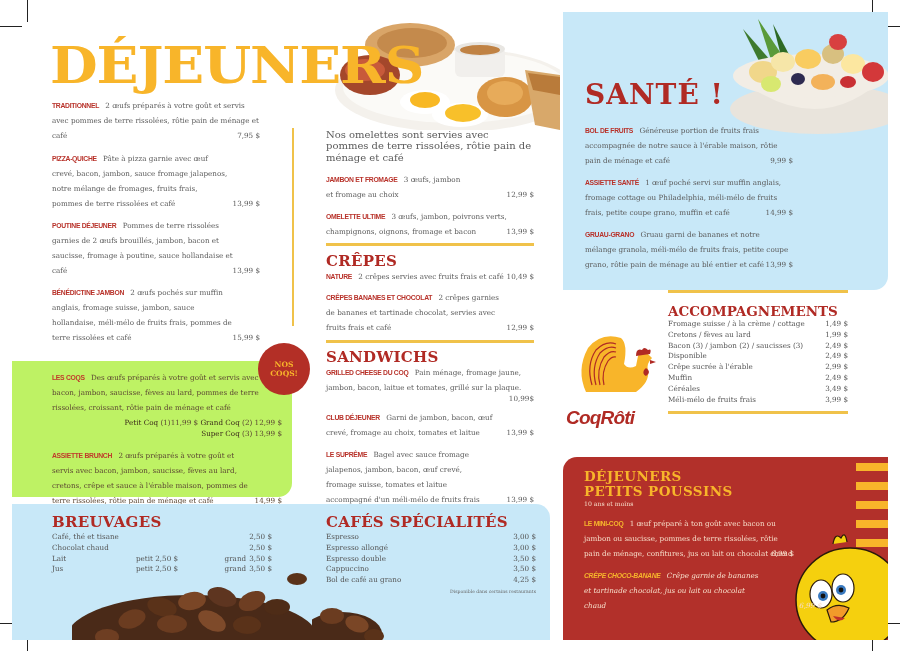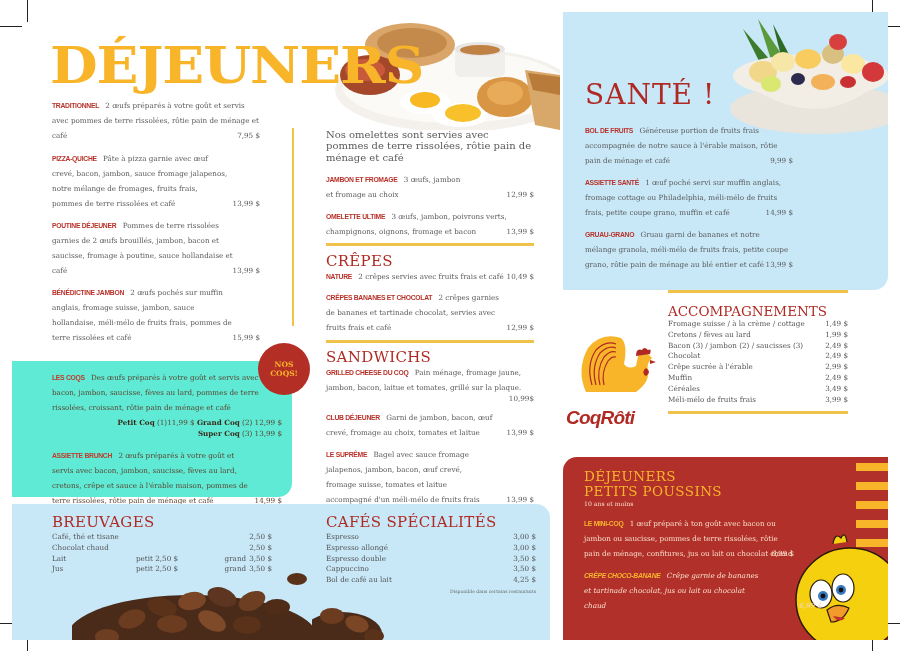--- a/index.html
+++ b/index.html
@@ -1,33 +1,33 @@
 <!DOCTYPE html>
 <html><head>
 <meta charset="utf-8">
 <style>
   * { box-sizing: border-box; margin: 0; padding: 0; }
   html, body { width: 900px; height: 651px; overflow: hidden; background: #ffffff; }
   body { position: relative; font-family: "DejaVu Serif", serif; color: #555; }
   .abs { position: absolute; }
   .crop { position: absolute; background: #222; }
-  .display { font-family: "DejaVu Serif", serif; font-weight: normal; letter-spacing: -0.5px; }
+  .display { font-family: "DejaVu Serif", serif; font-weight: bold; letter-spacing: -0.5px; }
   .item { font-size: 7.2px; line-height: 15px; color: #5a5a5a; margin-bottom: 7px; position: relative; }
   .item .name { font-family: "Liberation Sans", sans-serif; font-weight: bold; font-size: 6.8px; color: #b8322a; letter-spacing: -0.3px; margin-right: 4px; transform: scaleY(1.15); display: inline-block; }
   .item .price { position: absolute; right: 0; bottom: 0; }
   .sec-title { color: #b02a24; font-size: 15px; letter-spacing: 0.3px; line-height: 16px; }
   .rule { height: 3px; background: #f0c24a; }
   .list-row { display: flex; font-size: 7.2px; line-height: 10.8px; color: #555; }
   .list-row .l { flex: 1; }
   .list-row .r { text-align: right; }
   .orange .item { color: #5b4632; }
   .orange .item .name { color: #c0392b; }
   .red .item { color: #f6dcc8; }
   .red .item .name { color: #f6b52c; }
-  .coq-price b { color: #3b2a1a; font-weight: bold; }
+  .coq-price b { color: #3b2a1a; font-weight: normal; }
 </style>
 </head>
 <body>
 
 <div class="crop" style="left:27px;top:0;width:1px;height:22px;"></div>
 <div class="crop" style="left:0;top:26px;width:22px;height:1px;"></div>
 <div class="crop" style="left:872px;top:0;width:1px;height:22px;"></div>
 <div class="crop" style="left:878px;top:26px;width:22px;height:1px;"></div>
 <div class="crop" style="left:27px;top:629px;width:1px;height:22px;"></div>
 <div class="crop" style="left:0;top:623px;width:22px;height:1px;"></div>
@@ -76,21 +76,21 @@
   </div>
   <div class="item" style="padding-right:24px;">
     <span class="name">BÉNÉDICTINE JAMBON</span>
     <span>2 œufs pochés sur muffin anglais, fromage suisse, jambon, sauce hollandaise, méli-mélo de fruits frais, pommes de terre rissolées et café</span>
     <span class="price">15,99 $</span>
   </div>
 </div>
 
 <div class="abs" style="left:292px;top:128px;width:2px;height:198px;background:#f0c24a;"></div>
 
-<div class="abs orange" style="left:12px;top:361px;width:280px;height:136px;background:#5eead4;border-radius:0 0 14px 0;padding:9px 10px 0 40px;">
+<div class="abs orange" style="left:12px;top:361px;width:280px;height:136px;background:#bef264;border-radius:0 0 14px 0;padding:9px 10px 0 40px;">
   <div class="item" style="margin-bottom:2px;">
     <span class="name">LES COQS</span>
     <span>Des œufs préparés à votre goût et servis avec bacon, jambon, saucisse, fèves au lard, pommes de terre rissolées, croissant, rôtie pain de ménage et café</span>
   </div>
   <div class="coq-price" style="font-size:7.2px;line-height:11px;text-align:right;color:#5b4632;">
     <div>
       <b>Petit Coq</b> <span>(1)</span><span>11,99 $</span>
       <b>Grand Coq</b> <span>(2)</span> <span>12,99 $</span>
     </div>
     <div>
@@ -213,21 +213,21 @@
     </div>
     <div class="list-row">
       <span class="l">Espresso double</span>
       <span class="r">3,50 $</span>
     </div>
     <div class="list-row">
       <span class="l">Cappuccino</span>
       <span class="r">3,50 $</span>
     </div>
     <div class="list-row">
-      <span class="l">Bol de café au lait</span>
+      <span class="l">Bol de café au grano</span>
       <span class="r">4,25 $</span>
     </div>
     <div style="font-size:4.6px;text-align:right;margin-top:3px;color:#666;">Disponible dans certains restaurants</div>
   </div>
 </div>
 
 <div class="abs" style="left:563px;top:12px;width:325px;height:278px;background:#c8e8f8;border-radius:0 0 14px 0;overflow:hidden;">
 
   <svg class="abs" style="left:160px;top:2px;" width="170" height="120" viewBox="0 0 170 120">
     <path d="M20 15 L55 55 L40 55 Z" fill="#3e7a2e"></path>
@@ -291,21 +291,21 @@
     </div>
   <div class="list-row">
       <span class="l">Cretons / fèves au lard</span>
       <span class="r">1,99 $</span>
     </div>
   <div class="list-row">
       <span class="l">Bacon (3) / jambon (2) / saucisses (3)</span>
       <span class="r">2,49 $</span>
     </div>
   <div class="list-row">
-      <span class="l">Chocolat</span>
+      <span class="l">Disponible</span>
       <span class="r">2,49 $</span>
     </div>
   <div class="list-row">
       <span class="l">Crêpe sucrée à l'érable</span>
       <span class="r">2,99 $</span>
     </div>
   <div class="list-row">
       <span class="l">Muffin</span>
       <span class="r">2,49 $</span>
     </div>

